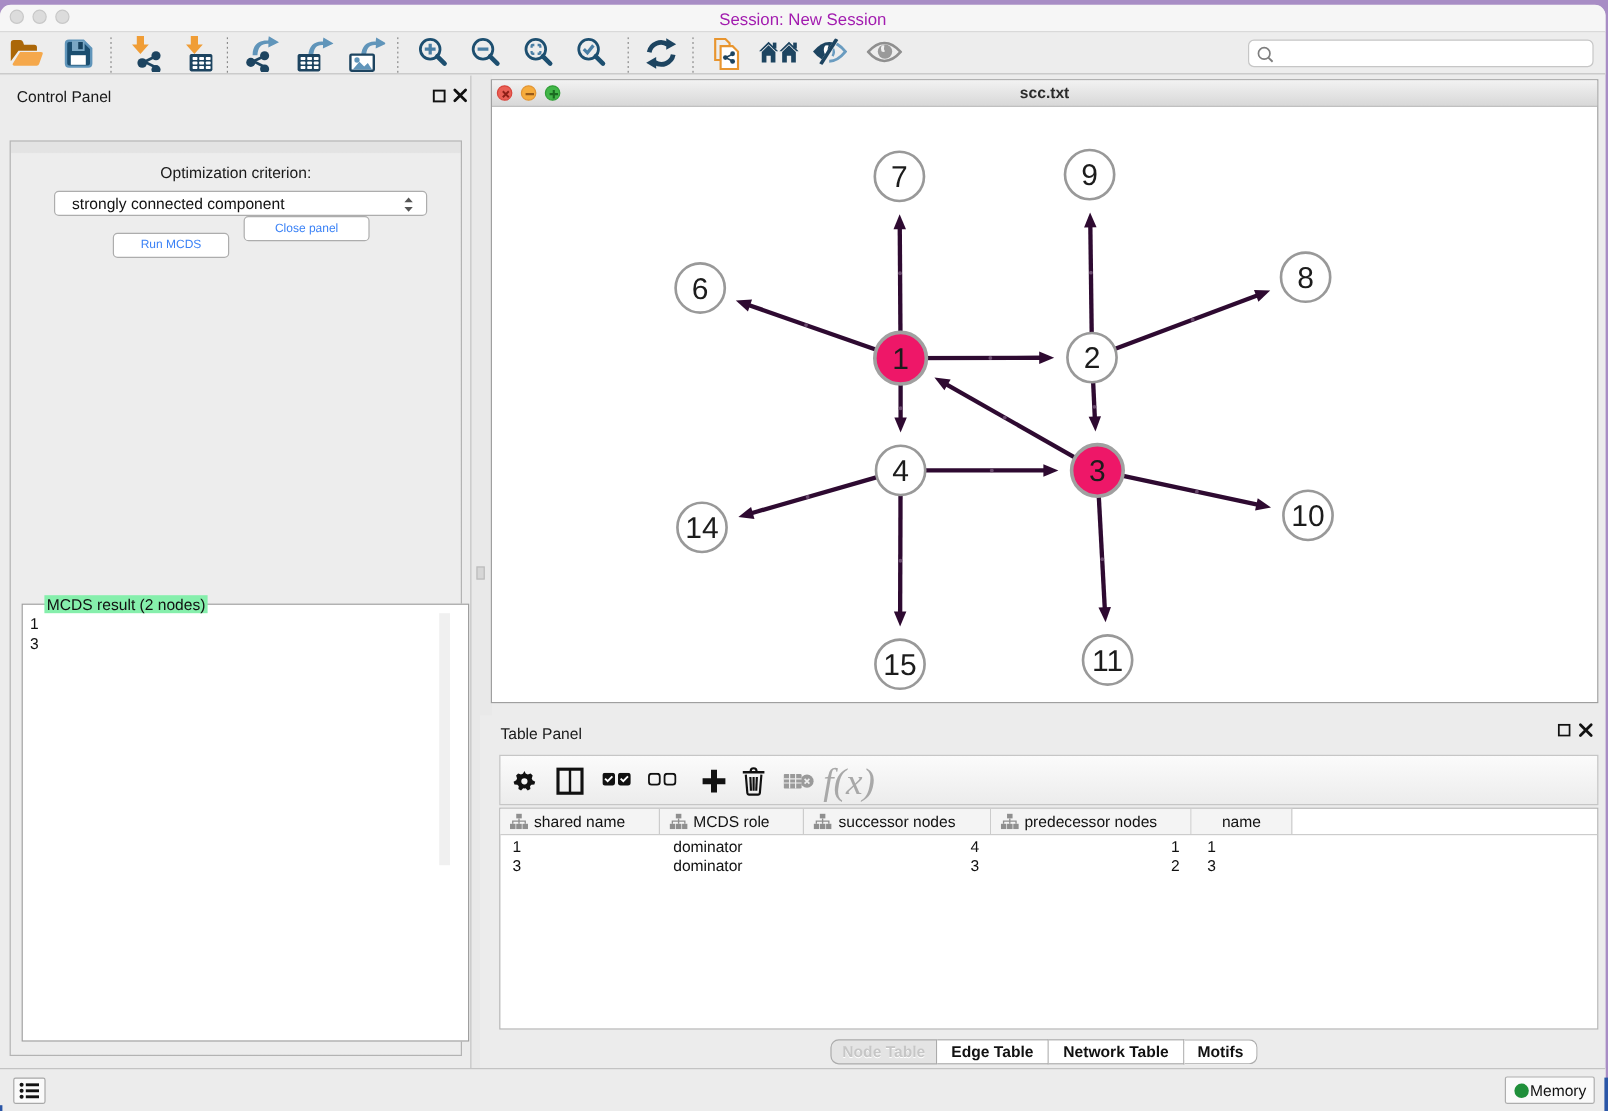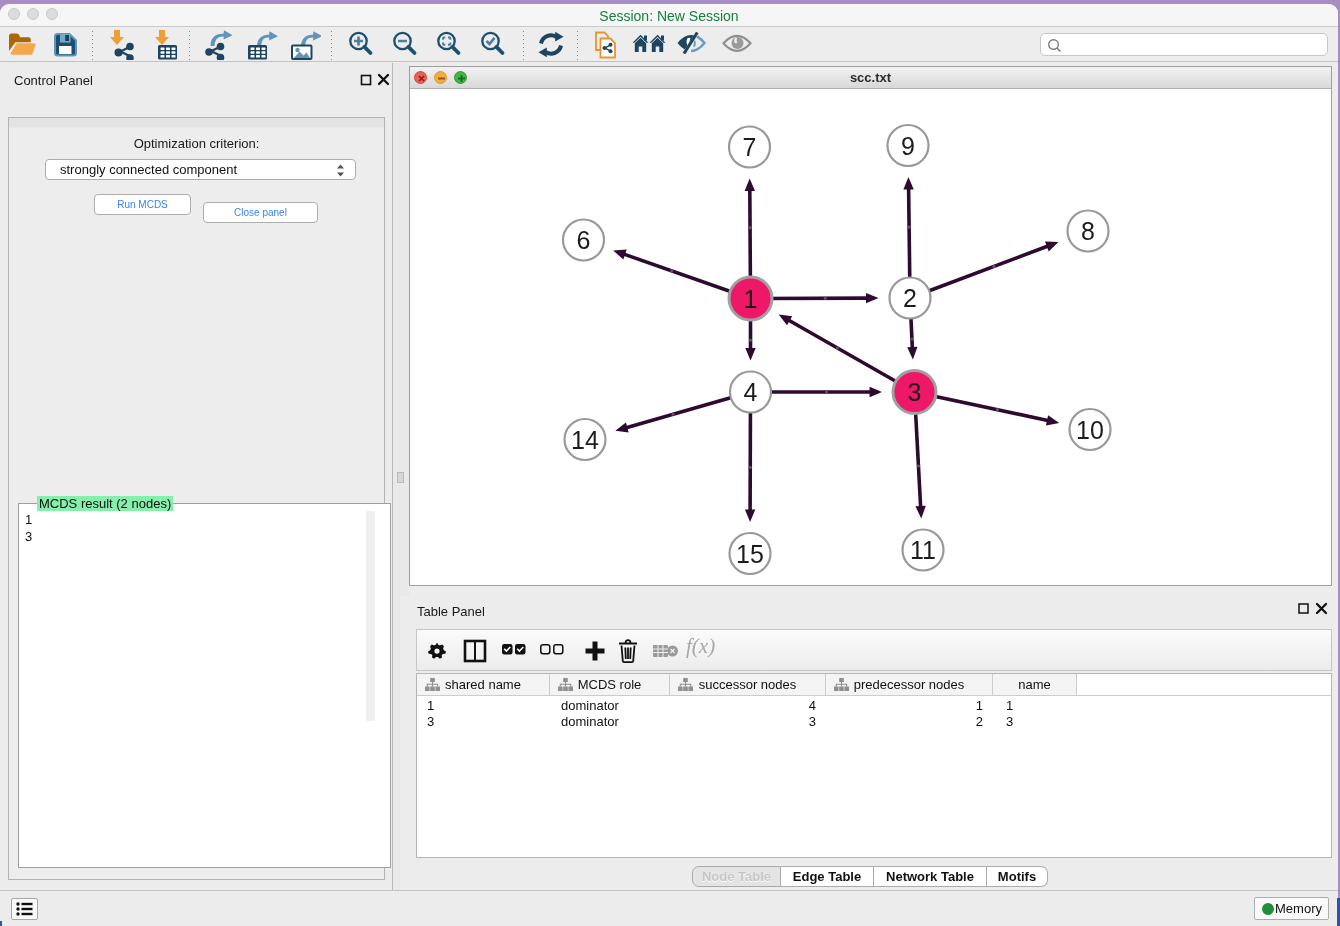--- a/index.html
+++ b/index.html
@@ -1,19 +1,19 @@
 <!DOCTYPE html>
 <html><head><meta charset="utf-8"><style>
 *{margin:0;padding:0;box-sizing:border-box}
 html,body{width:1340px;height:926px;overflow:hidden}
 body{font-family:"Liberation Sans",sans-serif;background:#a88dc5;position:relative}
 #win{position:absolute;left:0;top:4px;width:1338px;height:922px;background:#ececec;border-radius:9px 9px 0 0;overflow:hidden}
 #titlebar{position:absolute;left:0;top:0;width:100%;height:23px;background:#f6f6f6;border-bottom:1px solid #c9c9c9;border-radius:9px 9px 0 0}
 .tl{position:absolute;top:4px;width:12px;height:12px;border-radius:50%;background:#dcdcdc;border:1px solid #c8c8c8}
-#title{position:absolute;top:4px;width:100%;text-align:center;font-size:14px;color:#15803d}
+#title{position:absolute;top:4px;width:100%;text-align:center;font-size:14px;color:#a21caf}
 #toolbar{position:absolute;left:0;top:23px;width:100%;height:35px;background:#ededed;border-bottom:1px solid #c2c2c2}
 .sep{position:absolute;top:4px;height:30px;width:1px;background-image:linear-gradient(#8a8a8a 1.5px,transparent 1.5px);background-size:1px 4px}
 .ticon{position:absolute;top:3px}
 #searchbox{position:absolute;left:1040px;top:6px;width:288px;height:23px;background:#fff;border:1px solid #c6c6c6;border-radius:5px}
 
 #cpanel{position:absolute;left:0;top:59px;width:393px;height:827px;background:#ececec;border-right:1px solid #b8b8b8}
 #cphead{position:absolute;left:14px;top:10px;font-size:13px;color:#1a1a1a}
 .wicon{position:absolute;font-size:13px;color:#111}
 .tabrow{position:absolute;display:flex}
 .tab{height:22px;line-height:21px;font-size:13px;text-align:center;background:#fff;border:1px solid #ababab;border-left:none;color:#111;padding:0 12px}
@@ -221,21 +221,21 @@
         <path d="M2 2 L11 11 M11 2 L2 11" stroke="#111" stroke-width="2.3" stroke-linecap="round"></path>
       </svg>
  <div id="cpbody">
   <div id="combo">strongly connected component
    <svg style="position:absolute;right:9px;top:3px" width="11" height="15" viewBox="0 0 11 15">
             <path d="M2 5.5 L5.5 1.5 L9 5.5 Z M2 9.5 L5.5 13.5 L9 9.5 Z" fill="#555"></path>
           </svg>
   </div>
   <div id="optlabel">Optimization criterion:</div>
   <div class="btn" style="left:85px;top:76px;width:97px">Run MCDS</div>
-  <div class="btn" style="left:194px;top:84px;width:115px">Close panel</div>
+  <div class="btn" style="left:194px;top:62px;width:105px">Close panel</div>
   <div id="fset">
    <div id="fleg">MCDS result (2 nodes)</div>
    <div id="ftext">1<br>3<div id="fscroll"></div></div>
   </div>
  </div>
 </div>
 <div id="gutter">
       <div style="position:absolute;left:4px;top:409px;width:7px;height:11px;background:#d6d6d6;border:1px solid #bbb"></div>
     </div>
 <div id="sccwin">
@@ -366,21 +366,21 @@
             <circle cx="19.5" cy="8" r="5.5"></circle>
           </g>
           <g stroke="#ededed" stroke-width="1">
             <line x1="0" y1="6" x2="15" y2="6"></line>
             <line x1="0" y1="9.5" x2="15" y2="9.5"></line>
             <line x1="5" y1="2" x2="5" y2="14"></line>
             <line x1="10" y1="2" x2="10" y2="14"></line>
           </g>
           <path d="M17.5 6 L21.5 10 M21.5 6 L17.5 10" stroke="#ededed" stroke-width="1.4"></path>
         </svg>
-  <div style="position:absolute;left:269px;top:4px;font-family:'Liberation Serif',serif;font-style:italic;font-size:21px;color:#a8a8a8">f(x)</div>
+  <div style="position:absolute;left:269px;top:4px;font-family:'Liberation Serif',serif;font-style:italic;font-size:31px;color:#a8a8a8">f(x)</div>
  </div>
  <div id="ttable">
   <div class="th" style="left:0;width:133px">shared name</div>
   <div class="th" style="left:133px;width:120px">MCDS role</div>
   <div class="th" style="left:253px;width:156px">successor nodes</div>
   <div class="th" style="left:409px;width:167px">predecessor nodes</div>
   <div class="th" style="left:576px;width:84px">name</div>
   <div id="thbase"></div>
   <svg style="position:absolute;left:8px;top:4px" width="15" height="13" viewBox="0 0 15 13">
           <g fill="#8f8f8f">

